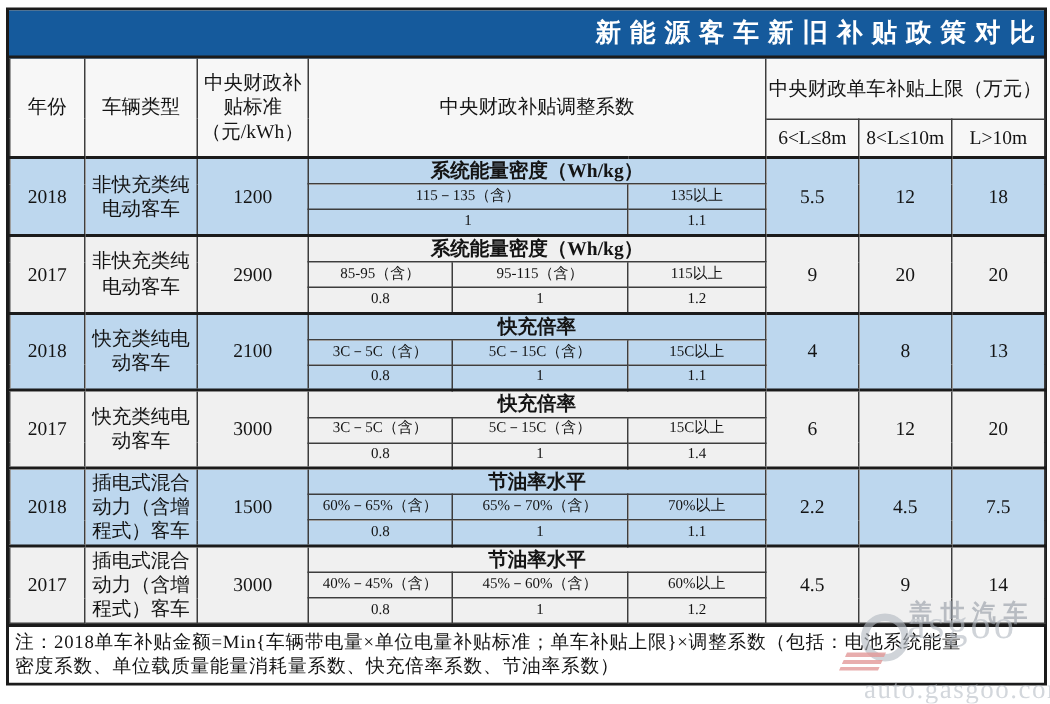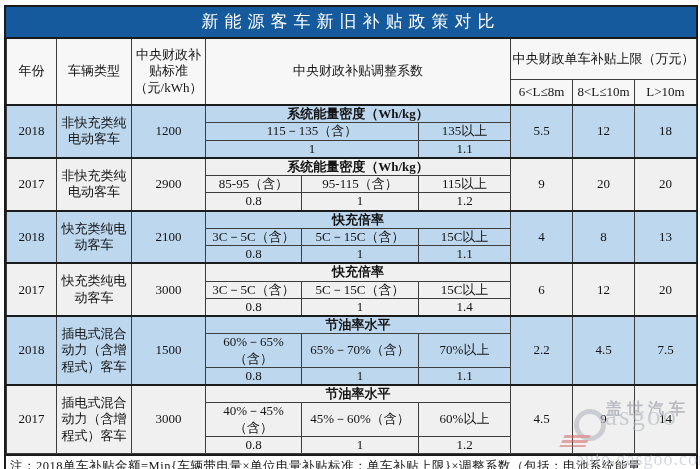--- a/index.html
+++ b/index.html
@@ -12,38 +12,38 @@
   body{
     width:700px;height:469px;position:relative;background:#ffffff;
     font-family:"Liberation Serif","DejaVu Serif",serif;overflow:hidden;
   }
   .sheet{
     position:absolute;left:4px;top:5px;width:690px;
     border:2px solid var(--heavy-border);background:#fff;
   }
   .title-bar{
     height:30px;line-height:30px;background:var(--title-bg);color:var(--title-text);
-    text-align:center;font-size:17px;font-weight:normal;letter-spacing:6px;
+    text-align:right;font-size:17px;font-weight:bold;letter-spacing:6px;
     border-bottom:2px solid var(--heavy-border);
   }
   table{border-collapse:collapse;width:690px;table-layout:fixed;}
   th,td{
     border:1px solid var(--grid-border);text-align:center;vertical-align:middle;
     font-size:13px;color:#141414;padding:0 1px;overflow:hidden;line-height:1.25;
   }
   thead th{background:var(--header-bg);font-weight:normal;}
   .hrow1{height:40px}
   .hrow2{height:26px}
   tbody tr{height:17px}
   .g2018 td{background:var(--row-2018-bg);}
   .g2017 td{background:var(--row-2017-bg);}
   .rtop td{border-top:2px solid var(--heavy-border);}
   thead tr.hrow1 th{border-top:none;}
   .c-metric{font-weight:bold;margin-top:21px;}
-  .c-range,.c-coef{font-size:13px;}
+  .c-range,.c-coef{font-size:10px;}
   .notes{
     border-top:2px solid var(--heavy-border);background:#fff;
     font-size:12.5px;line-height:16px;padding:2px 4px 3px;color:#141414;
     letter-spacing:0.5px;
   }
   .note-line{white-space:nowrap;overflow:hidden;}
   
   .wm{position:absolute;left:560px;top:383px;width:140px;height:86px;opacity:.62;pointer-events:none;}
   .wm-cn{position:absolute;left:46px;top:16px;font-size:16px;font-weight:bold;color:#979da6;letter-spacing:5px;}
   .wm-ring{position:absolute;left:14px;top:26px;width:22px;height:22px;border:5px solid var(--watermark-gray);border-radius:50%;}

